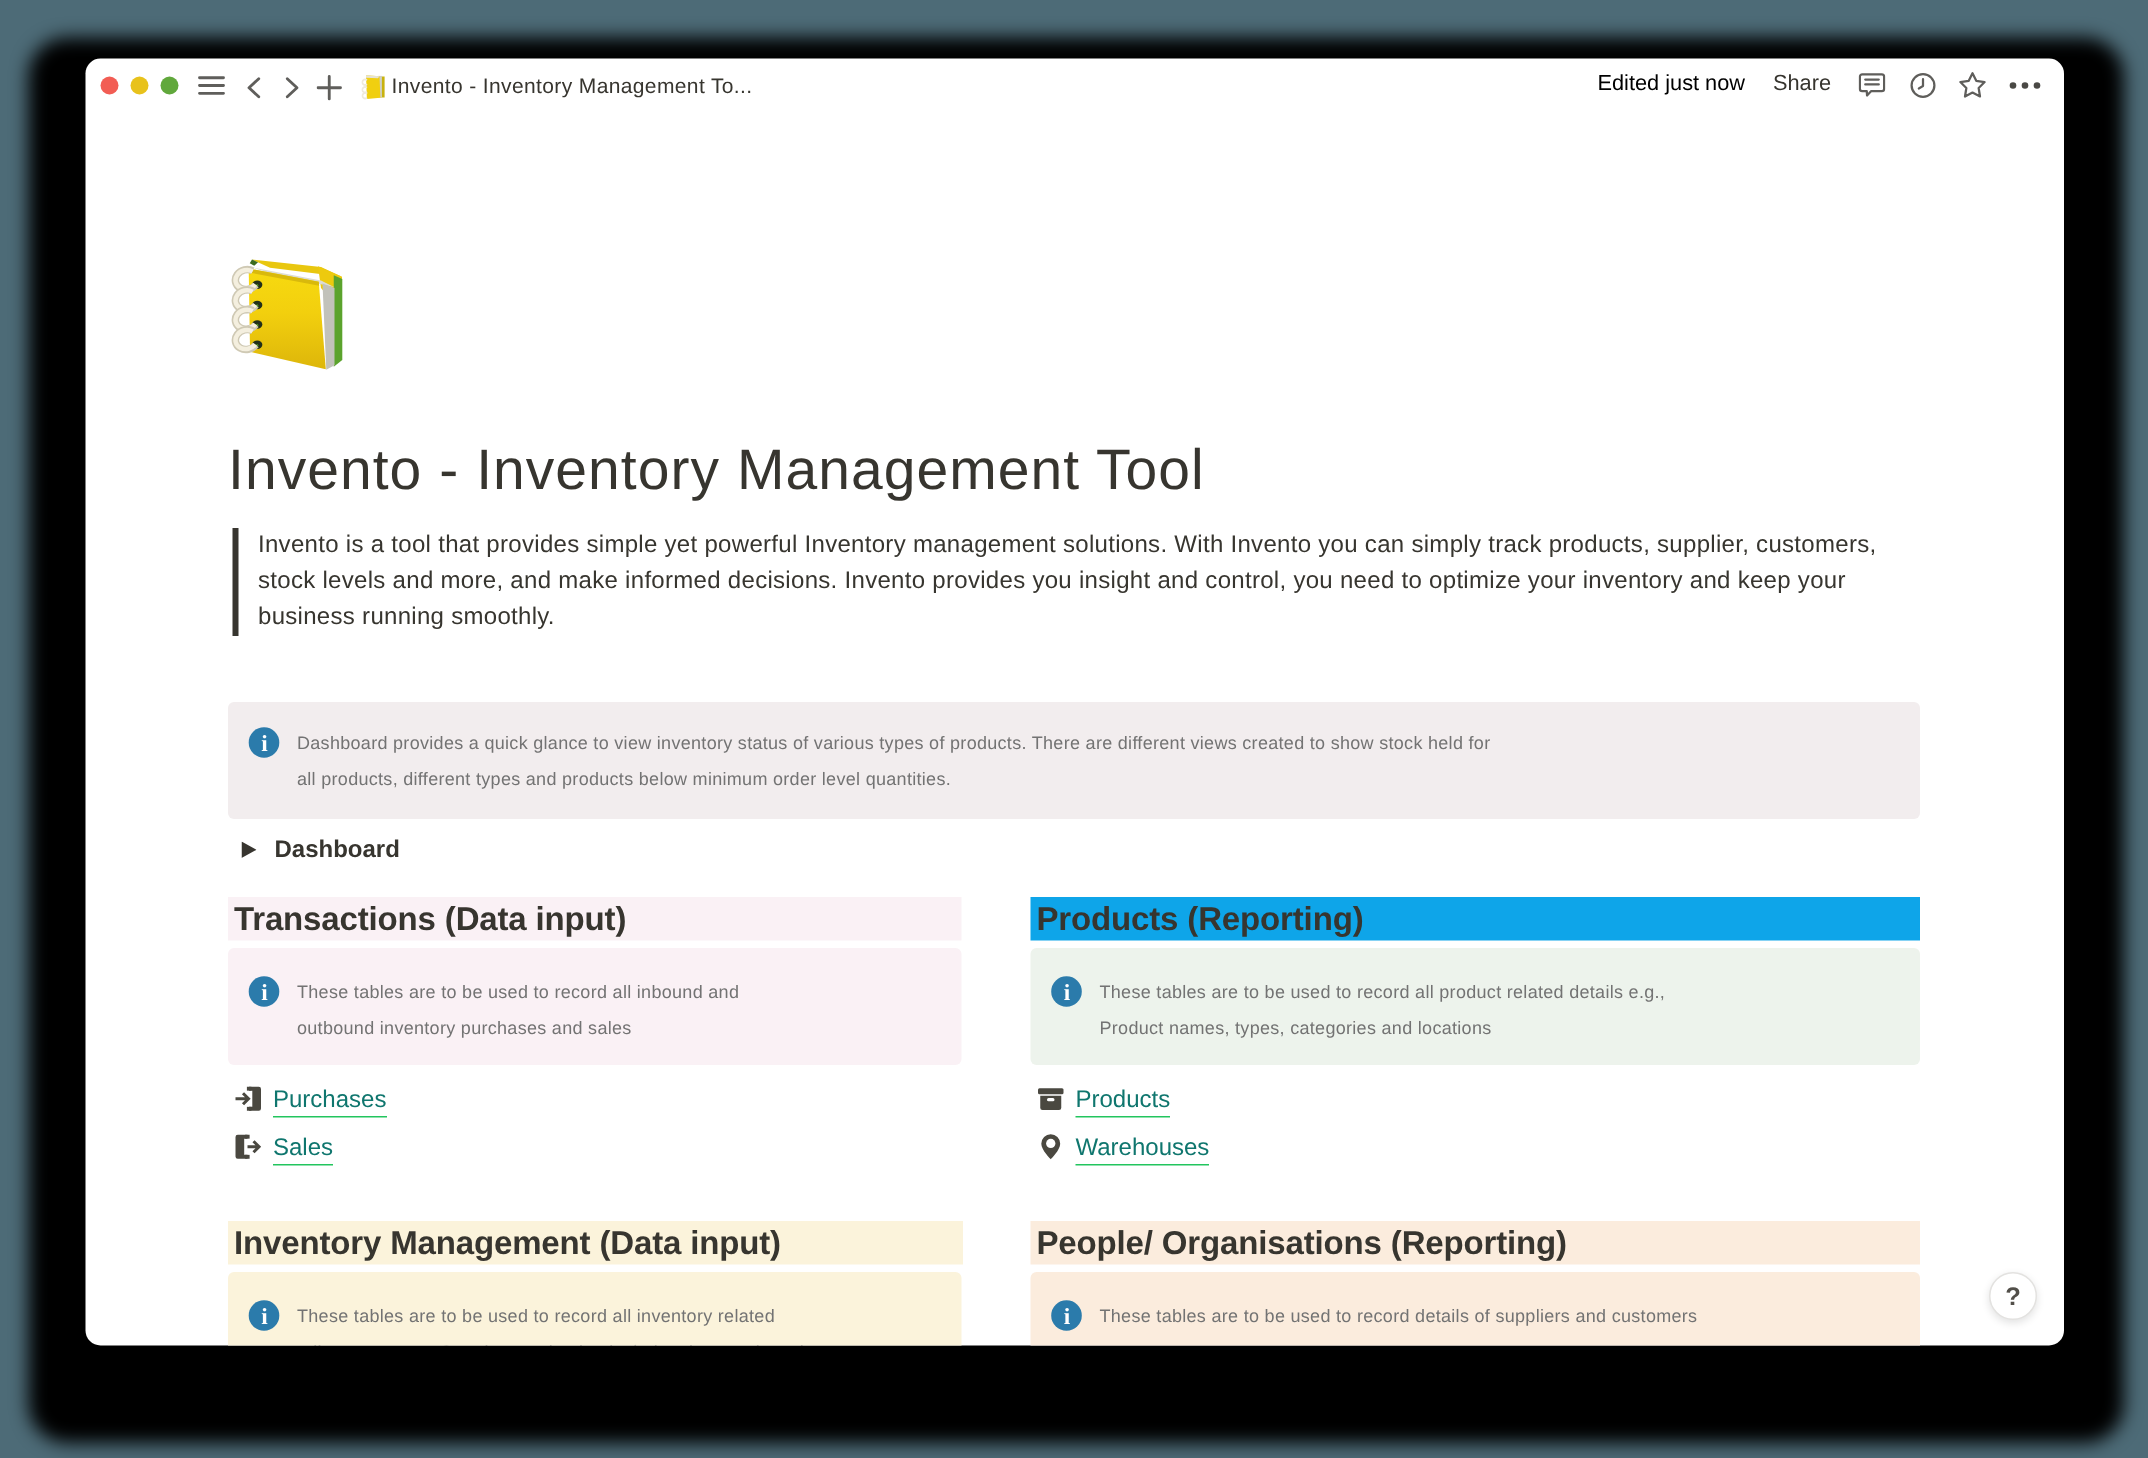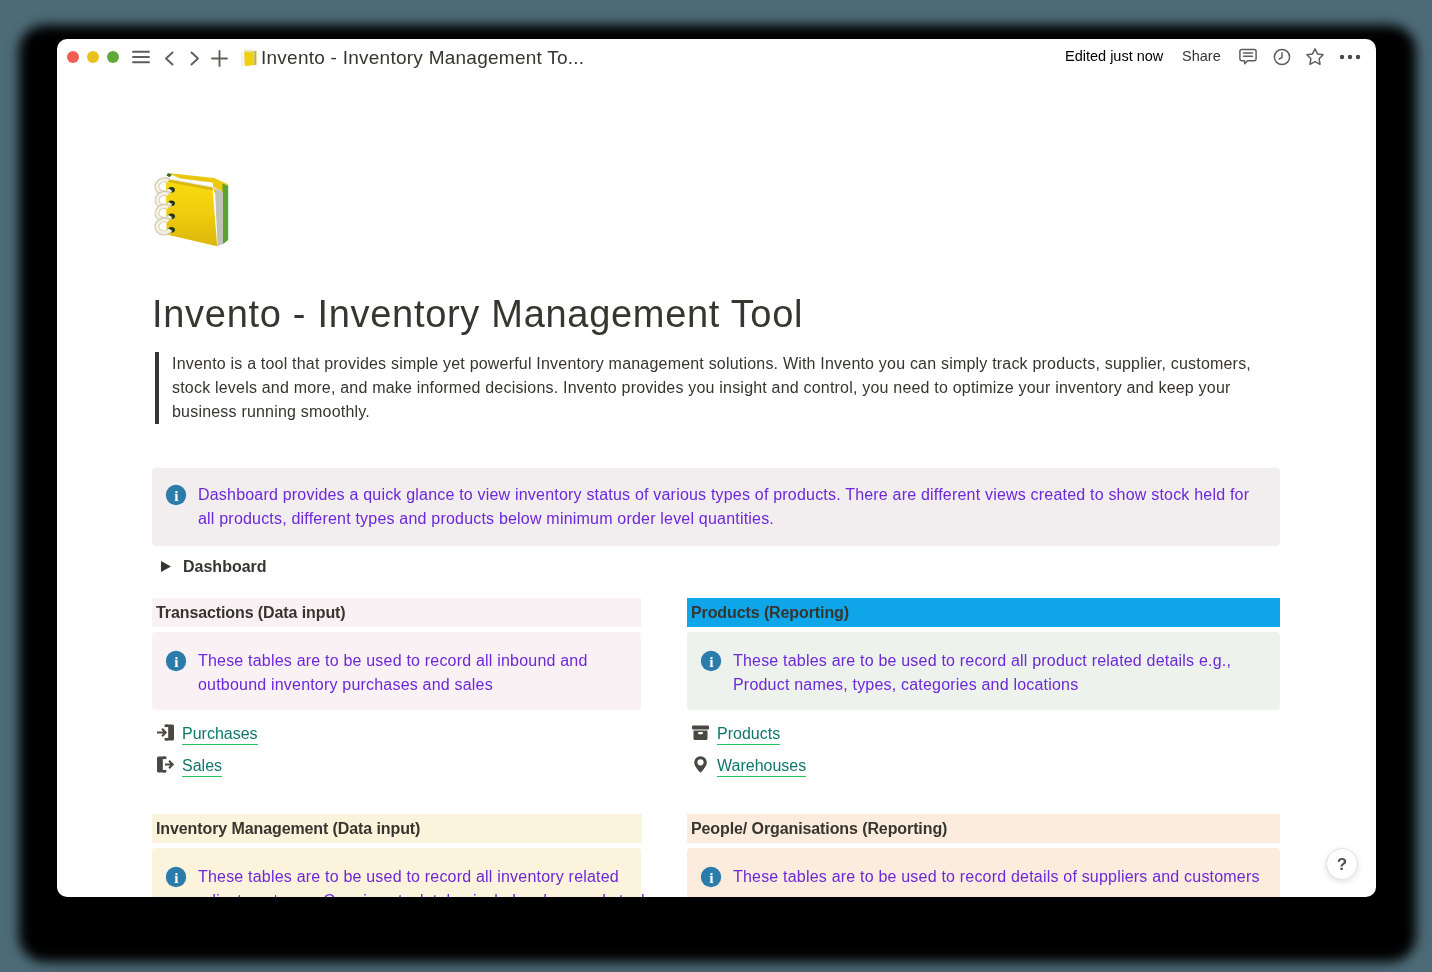--- a/index.html
+++ b/index.html
@@ -7,22 +7,22 @@
 #shadow{position:absolute;left:19px;top:25px;width:1397px;height:937px;background:#000;border-radius:26px;filter:blur(6px)}
 #win{position:absolute;left:57px;top:39px;width:1319px;height:858px;background:#fff;border-radius:10px;overflow:hidden;}
 .abs{position:absolute}
 .t{color:#37352f}
 
 .dot{position:absolute;width:12px;height:12px;border-radius:50%;top:12px}
 svg.tb{position:absolute;stroke:#5f5e5b;fill:none;stroke-width:1.7;stroke-linecap:round;stroke-linejoin:round}
 
 .callout{position:absolute;border-radius:4px}
 .ico-i{position:absolute;width:22px;height:22px}
-.cl-text{position:absolute;font-size:16px;line-height:24px;color:#6d28d9;letter-spacing:0.2px}
-.h3{position:absolute;font-size:16px;font-weight:bold;color:#37352f;line-height:29px;padding-left:4px;letter-spacing:-0.1px}
+.cl-text{position:absolute;font-size:12px;line-height:24px;color:#737373;letter-spacing:0.2px}
+.h3{position:absolute;font-size:22px;font-weight:bold;color:#37352f;line-height:29px;padding-left:4px;letter-spacing:-0.1px}
 .lnk{position:absolute;font-size:16px;color:#0f766e;border-bottom:1px solid #22c55e;line-height:21px}
 .licon{position:absolute;width:19px;height:19px}
 </style>
 </head>
 <body>
 <div id="shadow"></div>
 <div id="win">
 
   <div class="dot" style="left:9.6px;background:#f25d54"></div>
   <div class="dot" style="left:29.9px;background:#e8c21c"></div>
@@ -40,21 +40,21 @@
     <path d="M8.5 1v15M1 8.5h15" stroke-width="1.9"></path>
   </svg>
 
   <svg class="abs" style="left:184px;top:10px" width="17" height="18" viewBox="0 0 17 18">
     <rect x="12.2" y="2" width="3.2" height="14" fill="#c8b20e"></rect>
     <rect x="11" y="1.6" width="2.6" height="14.4" fill="#cfcfc8"></rect>
     <polygon points="3,1.2 12,1.8 12.6,16.2 3.6,17" fill="#f0cf10"></polygon>
     <polygon points="3,1.2 12,1.8 11,3.2 3,2.8" fill="#e6e3d4"></polygon>
     <path d="M3.6 4.5a1.8 1.8 0 1 0 0 2.6M3.6 9.5a1.8 1.8 0 1 0 0 2.6M3.7 13.5a1.8 1.8 0 1 0 0 2.6" stroke="#efeadb" stroke-width="1.2" fill="none"></path>
   </svg>
-  <div class="abs t" style="left:204px;top:10px;font-size:19px;line-height:17px;letter-spacing:0.25px">Invento - Inventory Management To...</div>
+  <div class="abs t" style="left:204px;top:10px;font-size:14px;line-height:17px;letter-spacing:0.25px">Invento - Inventory Management To...</div>
   <div class="abs" style="left:1008px;top:9px;font-size:14.5px;color:#000000">Edited just now</div>
   <div class="abs t" style="left:1125px;top:9px;font-size:14.5px">Share</div>
 
   <svg class="tb" style="left:1182px;top:9px" width="18" height="18" viewBox="0 0 18 18">
     <path d="M2.5 1.5h13a1.6 1.6 0 0 1 1.6 1.6v8a1.6 1.6 0 0 1-1.6 1.6H8.5l-2.8 3-0.2-3H2.5a1.6 1.6 0 0 1-1.6-1.6v-8A1.6 1.6 0 0 1 2.5 1.5z" stroke-width="1.5"></path>
     <path d="M4.5 5h9M4.5 8.3h9" stroke-width="1.5"></path>
   </svg>
 
   <svg class="tb" style="left:1216px;top:9px" width="18" height="18" viewBox="0 0 18 18">
     <circle cx="9" cy="9" r="7.6" stroke-width="1.5"></circle>

